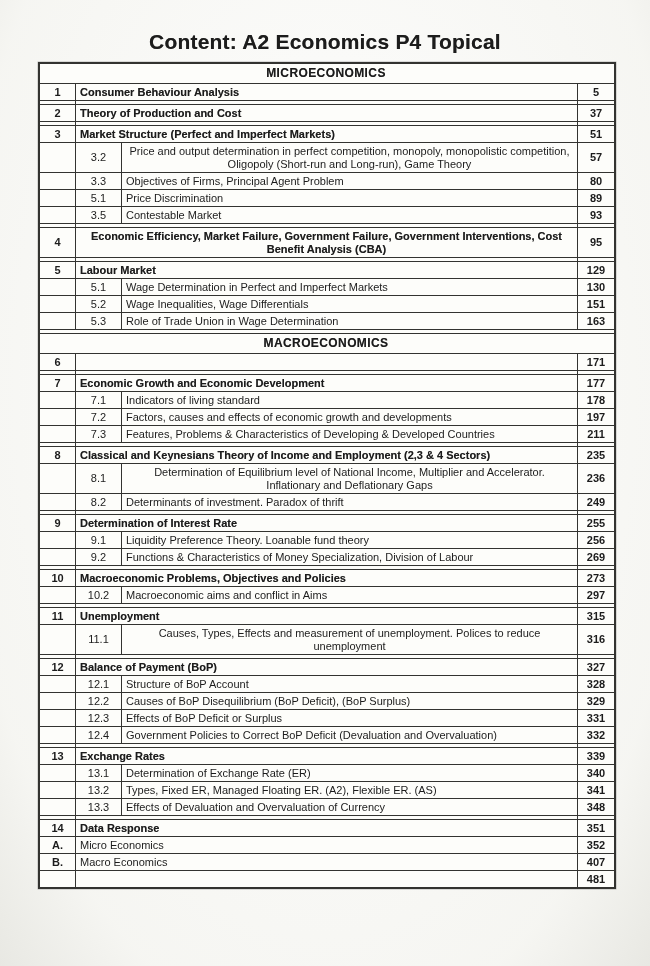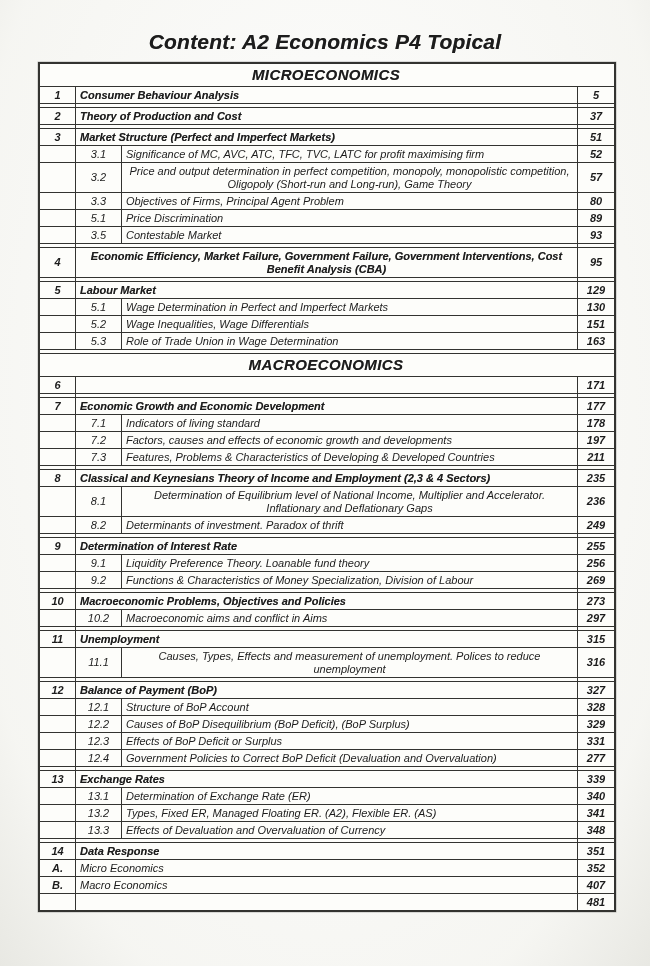--- a/index.html
+++ b/index.html
@@ -14,41 +14,40 @@
     background:linear-gradient(180deg,#fbfbf8 0%,#f7f7f3 70%,#ededе8 100%);
     background-color:#f8f8f5;
     font-family:"Liberation Sans","DejaVu Sans",sans-serif;
     color:var(--ink);
   }
   .page{
     width:650px;height:966px;
     padding-top:30px;
     background:
       radial-gradient(ellipse at 50% 40%, rgba(255,255,255,.9) 0%, rgba(244,244,240,.6) 80%, rgba(228,228,222,.8) 100%);
-    font-style: italic;
   }
   .doc-title{
     text-align:center;
     font-size:21px;
     font-weight:bold;
     letter-spacing:.2px;
     margin:0 0 8px 0;
     text-shadow:0 0 .6px rgba(0,0,0,.55);
   }
   .toc{
     margin:0 34px 0 38px;
     border:2px solid var(--line);
     background:#fdfdfa;
     box-shadow:0 0 0 .5px rgba(0,0,0,.25);
   }
   .toc > div + div{border-top:1px solid var(--line);}
   .sec-header{
     text-align:center;
     font-weight:bold;
-    font-size:15px;
+    font-size:12px;
     letter-spacing:.4px;
     padding:2px 2px 3px 0;
     text-shadow:0 0 .6px rgba(0,0,0,.5);
   }
   .row{
     display:grid;
     grid-template-columns:36px 46px 1fr 37px;
     align-items:center;
     font-size:11px;
     line-height:13px;
@@ -116,26 +115,20 @@
         <div class="cell c-title span"></div>
         <div class="cell c-page"></div>
       </div>
       <div class="row">
         <div class="cell c-no">3</div>
         <div class="cell c-title span bold">Market Structure (Perfect and Imperfect Markets)</div>
         <div class="cell c-page">51</div>
       </div>
       <div class="row">
         <div class="cell c-empty"></div>
-        <div class="cell c-subno">3.1</div>
-        <div class="cell c-title narrow">Significance of MC, AVC, ATC, TFC, TVC, LATC for profit maximising firm</div>
-        <div class="cell c-page">52</div>
-      </div>
-      <div class="row">
-        <div class="cell c-empty"></div>
         <div class="cell c-subno">3.2</div>
         <div class="cell c-title narrow">Price and output determination in perfect competition, monopoly, monopolistic competition, Oligopoly (Short-run and Long-run), Game Theory</div>
         <div class="cell c-page">57</div>
       </div>
       <div class="row">
         <div class="cell c-empty"></div>
         <div class="cell c-subno">3.3</div>
         <div class="cell c-title narrow">Objectives of Firms, Principal Agent Problem</div>
         <div class="cell c-page">80</div>
       </div>
@@ -324,21 +317,21 @@
       <div class="row">
         <div class="cell c-empty"></div>
         <div class="cell c-subno">12.3</div>
         <div class="cell c-title narrow">Effects of BoP Deficit or Surplus</div>
         <div class="cell c-page">331</div>
       </div>
       <div class="row">
         <div class="cell c-empty"></div>
         <div class="cell c-subno">12.4</div>
         <div class="cell c-title narrow">Government Policies to Correct BoP Deficit (Devaluation and Overvaluation)</div>
-        <div class="cell c-page">277</div>
+        <div class="cell c-page">332</div>
       </div>
       <div class="row spacer">
         <div class="cell c-empty"></div>
         <div class="cell c-title span"></div>
         <div class="cell c-page"></div>
       </div>
       <div class="row">
         <div class="cell c-no">13</div>
         <div class="cell c-title span bold">Exchange Rates</div>
         <div class="cell c-page">339</div>

